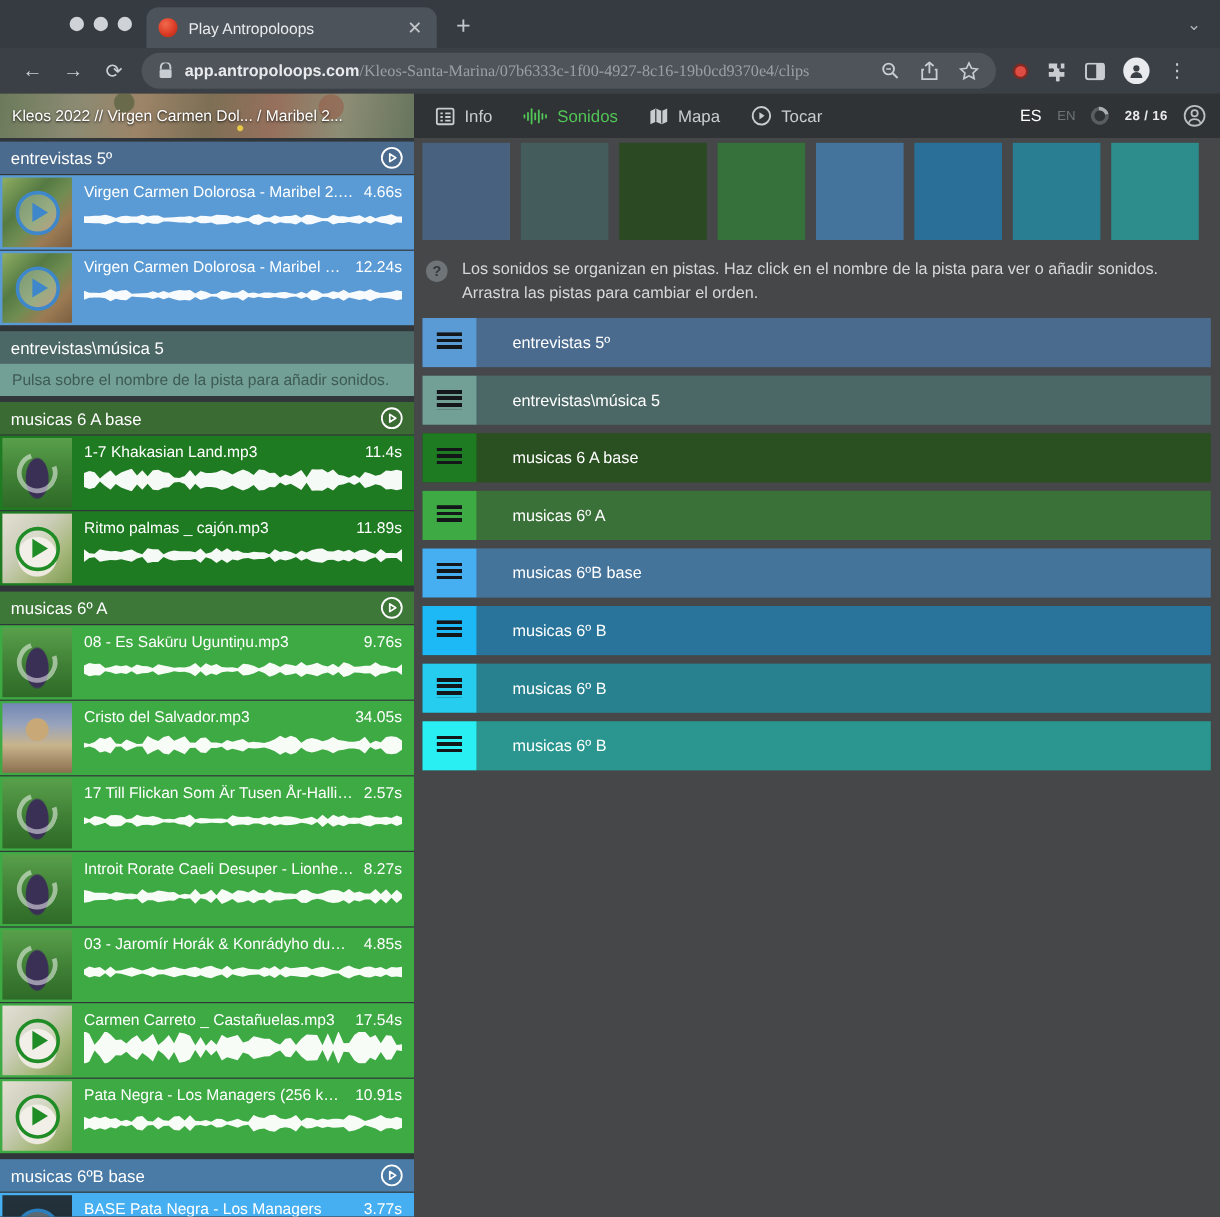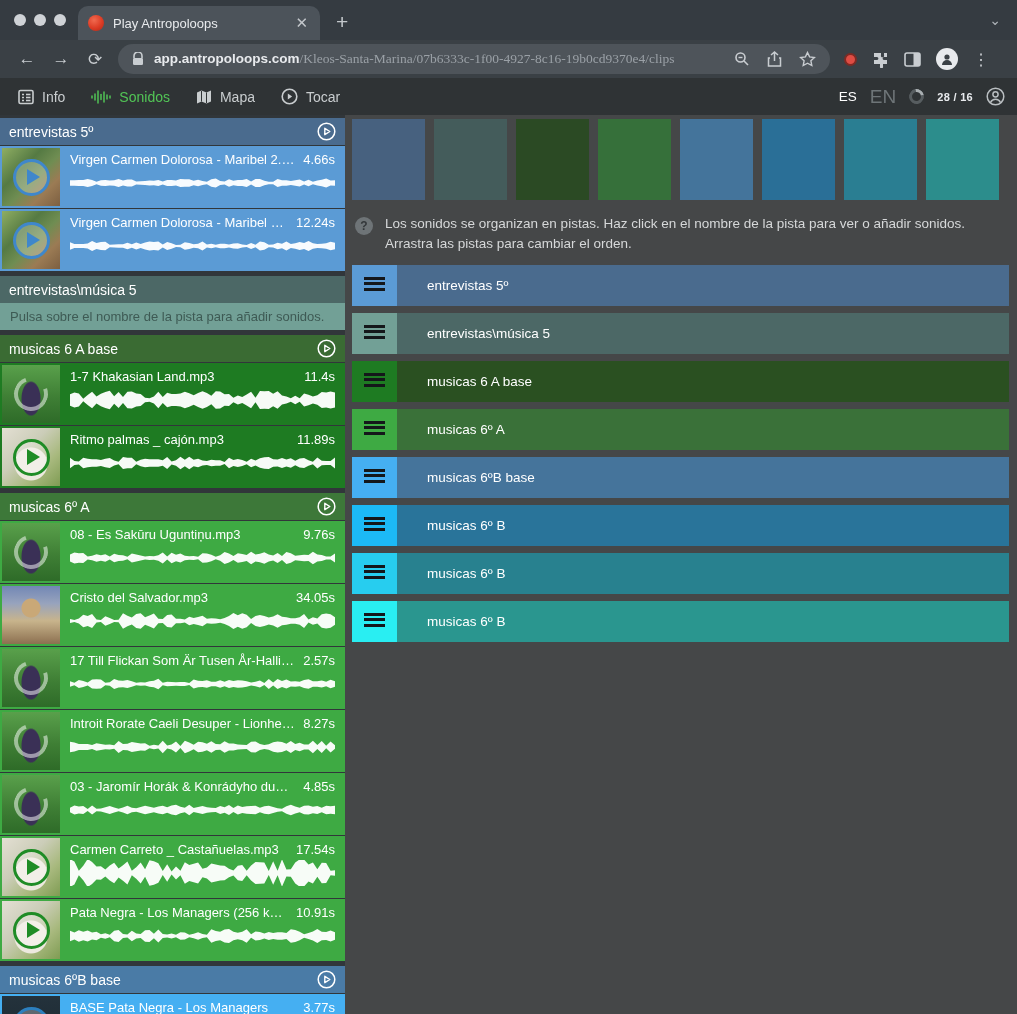--- a/index.html
+++ b/index.html
@@ -1,21 +1,21 @@
 <!DOCTYPE html>
 <html><head>
 <meta charset="utf-8">
 <style>
   * { margin:0; padding:0; box-sizing:border-box; }
   html,body { width:1017px; height:1014px; overflow:hidden; }
   body { font-family:"Liberation Sans", sans-serif; background:#454748; }
   .screen { position:relative; width:1017px; height:1014px; display:flex; flex-direction:column; }
 
   
-  .tabstrip { height:40px; background:#353B41; display:flex; align-items:flex-end; flex-shrink:0; }
+  .tabstrip { height:40px; background:#353B41; display:flex; align-items:flex-end; flex-shrink:0;padding-left:44px; }
   .lights { display:flex; gap:8px; padding:0 0 14px 14px; align-items:center; }
   .light { width:12px; height:12px; border-radius:50%; background:#CFD2D6; }
   .tab { margin-left:12px; width:242px; height:34px; background:#4C535A; border-radius:10px 10px 0 0;
          display:flex; align-items:center; padding:0 10px; color:#E8EAED; font-size:13px; }
   .favicon { width:16px; height:16px; border-radius:50%;
              background:radial-gradient(circle at 38% 32%, #F06A4F 0%, #DC3B24 55%, #A82817 100%); margin-right:9px; flex-shrink:0;}
   .tab-title { flex:1; white-space:nowrap; overflow:hidden; }
   .tab-close { color:#C3C7CB; font-size:15px; padding:0 2px; }
   .newtab { color:#C3C7CB; font-size:21px; font-weight:300; padding:0 0 6px 16px; }
   .tab-chevron { margin-left:auto; color:#AEB3B8; font-size:14px; padding:0 16px 12px 0; }
@@ -42,21 +42,21 @@
            background:
              radial-gradient(circle at 58% 78%, rgba(235,205,70,.95) 0 2px, rgba(235,205,70,0) 3px),
              radial-gradient(circle at 30% 20%, rgba(60,80,45,.5) 0 8px, transparent 9px),
              radial-gradient(circle at 80% 30%, rgba(150,90,70,.55) 0 10px, transparent 11px),
              linear-gradient(100deg,#6b7a5a 0%,#8a8a72 18%,#9c8468 34%,#7d6f55 50%,#96705c 66%,#8d8d75 82%,#66755c 100%); }
   .nav { display:flex; align-items:center; gap:26px; margin-left:18px; }
   .nav-item { display:flex; align-items:center; gap:8px; color:#C9CDCF; font-size:14px; }
   .nav-item.active { color:#52C556; }
   .appbar-right { margin-left:auto; display:flex; align-items:center; gap:13px; padding-right:12px; }
   .lang-es { color:#FFFFFF; font-size:13.5px; }
-  .lang-en { color:#6E7578; font-size:19px; }
+  .lang-en { color:#6E7578; font-size:11px; }
   .spinner { width:15px; height:15px; border-radius:50%; border:3px solid #575D60; border-top-color:#A9AFB2; transform:rotate(35deg); }
   .counter { color:#E8EAED; font-size:11px; font-weight:bold; letter-spacing:.3px; }
 
   
   .main { flex:1; display:flex; overflow:hidden; background:#454748; }
   .sidebar { width:345px; flex-shrink:0; background:#31363A; padding-top:3px; overflow:hidden; }
   .section { margin-bottom:5px; }
   .sec-head { height:27px; display:flex; align-items:center; padding:0 9px; color:#fff; font-size:14px; }
   .sec-title { flex:1; white-space:nowrap; overflow:hidden; }
   .hint-row { height:27px; display:flex; align-items:center; padding:0 10px; font-size:13px; color:#3E5A54; }
@@ -154,20 +154,21 @@
           <svg class="cicon" width="14" height="14" viewBox="0 0 14 14">
             <circle cx="7" cy="5" r="2.6" fill="#3A4045"></circle>
             <path d="M2 13a5 5 0 0 1 10 0z" fill="#3A4045"></path>
           </svg>
         </span>
       <span class="kebab">⋮</span>
     </span>
   </div>
 
   <div class="appbar">
+    <div class="crumb">Kleos 2022  //  Virgen Carmen Dol... / Maribel 2...</div>
     <div class="nav">
       <span class="nav-item">
         <svg class="cicon" width="16" height="16" viewBox="0 0 16 16">
             <rect x="1" y="1.5" width="14" height="13" rx="1.5" fill="none" stroke="currentColor" stroke-width="1.6"></rect>
             <line x1="4" y1="5.5" x2="6" y2="5.5" stroke="currentColor" stroke-width="1.6"></line>
             <line x1="8" y1="5.5" x2="12.5" y2="5.5" stroke="currentColor" stroke-width="1.6"></line>
             <line x1="4" y1="8.5" x2="6" y2="8.5" stroke="currentColor" stroke-width="1.6"></line>
             <line x1="8" y1="8.5" x2="12.5" y2="8.5" stroke="currentColor" stroke-width="1.6"></line>
             <line x1="4" y1="11.5" x2="6" y2="11.5" stroke="currentColor" stroke-width="1.6"></line>
             <line x1="8" y1="11.5" x2="12.5" y2="11.5" stroke="currentColor" stroke-width="1.6"></line>

